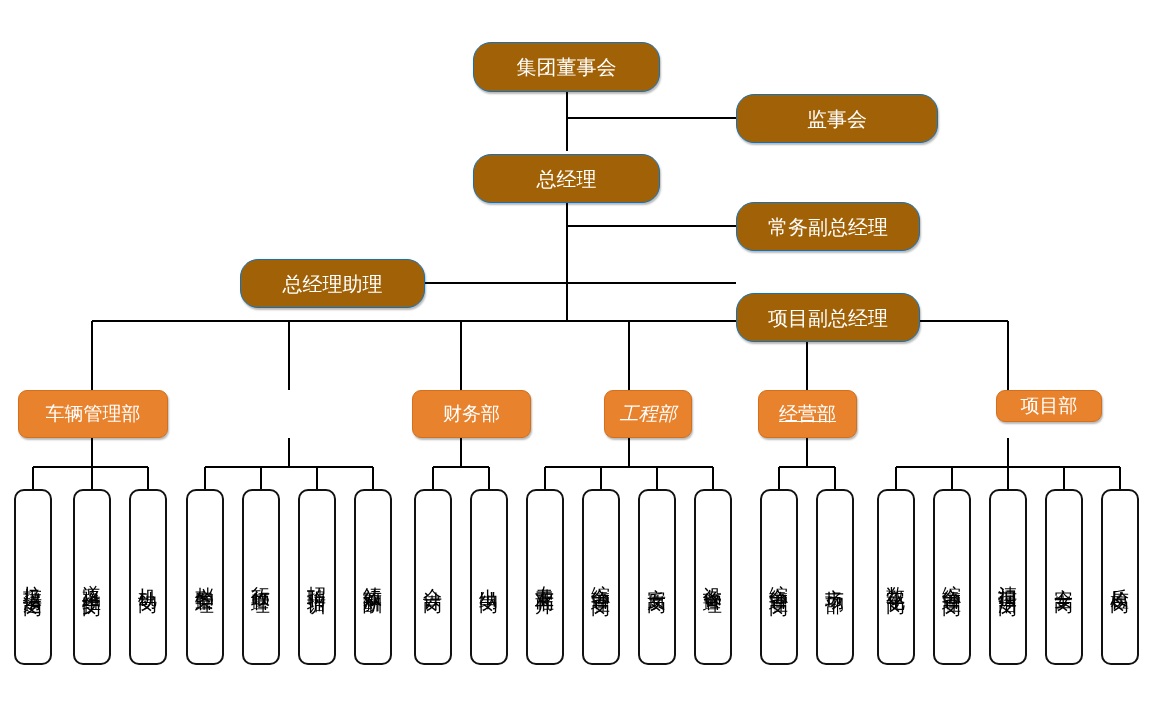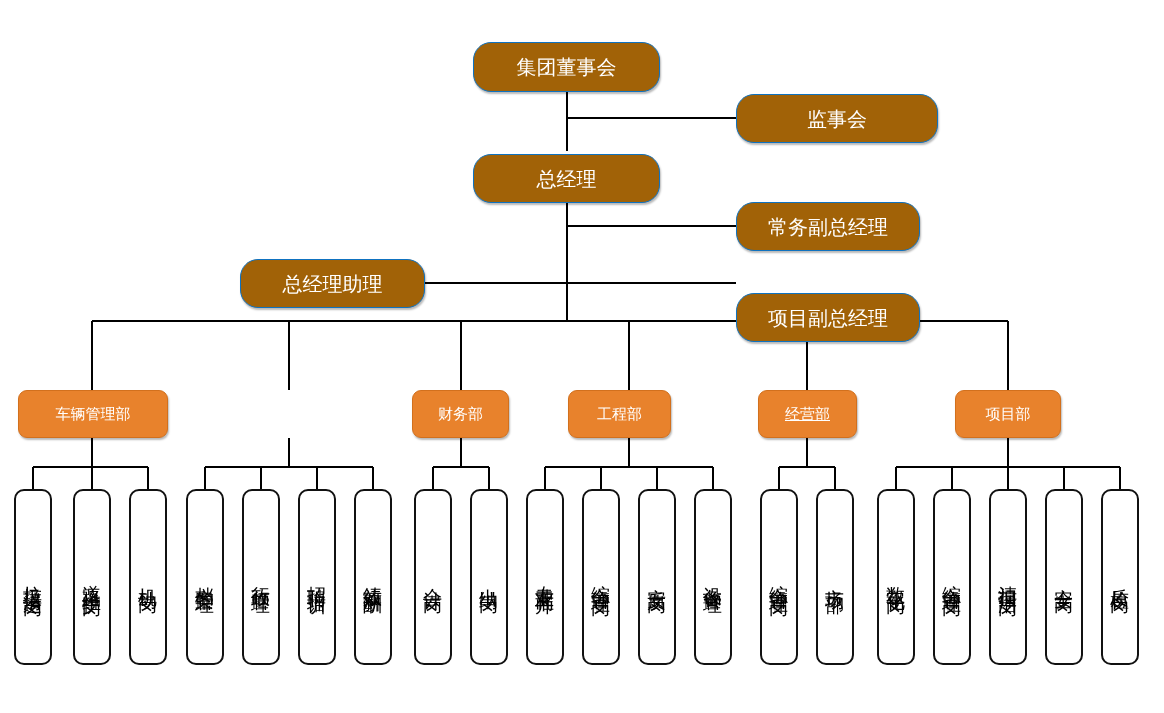--- a/index.html
+++ b/index.html
@@ -40,21 +40,21 @@
     background: #a16207;
     border: 1px solid #0F72C0;
     border-radius: 18px;
     font-size: 20px;
     box-shadow: 1px 2px 2px rgba(0,0,0,0.28);
   }
   .node.orange {
     background: #E8822C;
     border: 1px solid #D2701D;
     border-radius: 9px;
-    font-size: 15px;
+    font-size: 19px;
     box-shadow: 1px 2px 2px rgba(0,0,0,0.28);
   }
   .leaf {
     position: absolute;
     box-sizing: border-box;
     background: #ffffff;
     border: 2px solid #111111;
     border-radius: 10px;
     color: #000000;
     font-size: 19px;
@@ -149,27 +149,27 @@
 
   <div class="node blue" style="left:736px; top:202px; width:184px; height:49px;">常务副总经理</div>
 
   <div class="node blue" style="left:736px; top:257px; width:184px; height:49px;margin-top:36px;">项目副总经理</div>
 
   <div class="node blue" style="left:240px; top:259px; width:185px; height:49px;">总经理助理</div>
 
   <div class="node orange" style="left:18px; top:390px; width:150px; height:48px;">车辆管理部</div>
 
 
-  <div class="node orange" style="left:412px; top:390px; width:97px; height:48px;">财务部</div>
-
-  <div class="node orange" style="left:568px; top:390px; width:103px; height:48px;">工程部</div>
+  <div class="node orange" style="left:412px; top:390px; width:119px; height:48px;">财务部</div>
+
+  <div class="node orange" style="left:604px; top:390px; width:88px; height:48px;font-style:italic;">工程部</div>
 
   <div class="node orange" style="left:758px; top:390px; width:99px; height:48px;text-decoration:underline;">经营部</div>
 
-  <div class="node orange" style="left:955px; top:390px; width:106px; height:48px;">项目部</div>
+  <div class="node orange" style="left:996px; top:390px; width:106px; height:32px;">项目部</div>
 
   <div class="leaf" style="left:14px; top:489px; width:38px; height:176px;">
     <span class="vtext">垃圾清运岗</span>
   </div>
   <div class="leaf" style="left:73px; top:489px; width:38px; height:176px;">
     <span class="vtext">道路维护岗</span>
   </div>
   <div class="leaf" style="left:129px; top:489px; width:38px; height:176px;">
     <span class="vtext">机动岗</span>
   </div>

